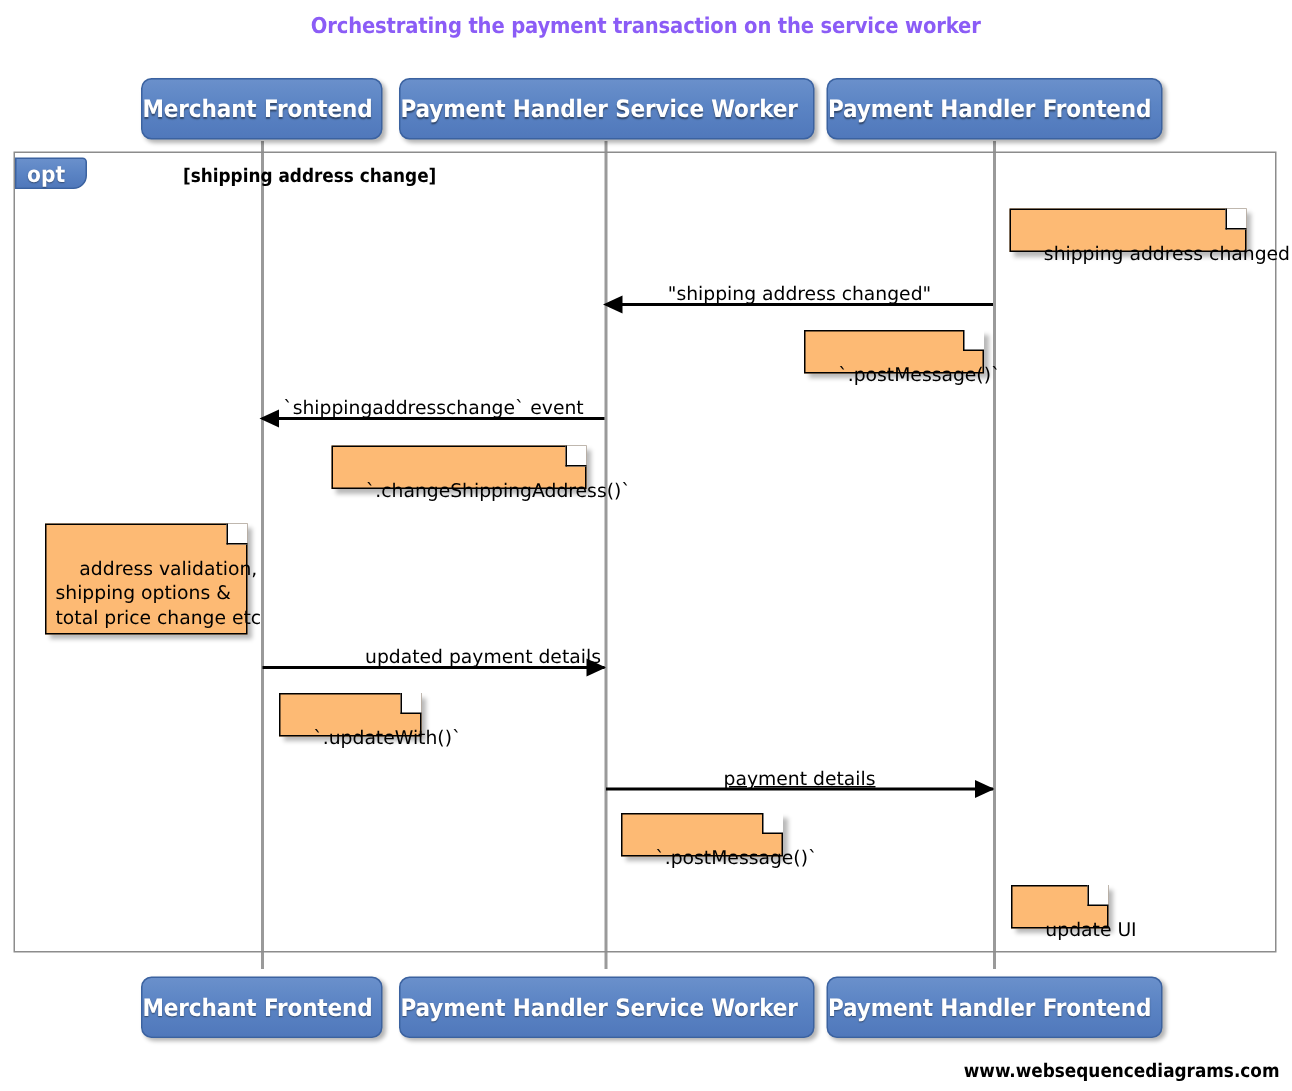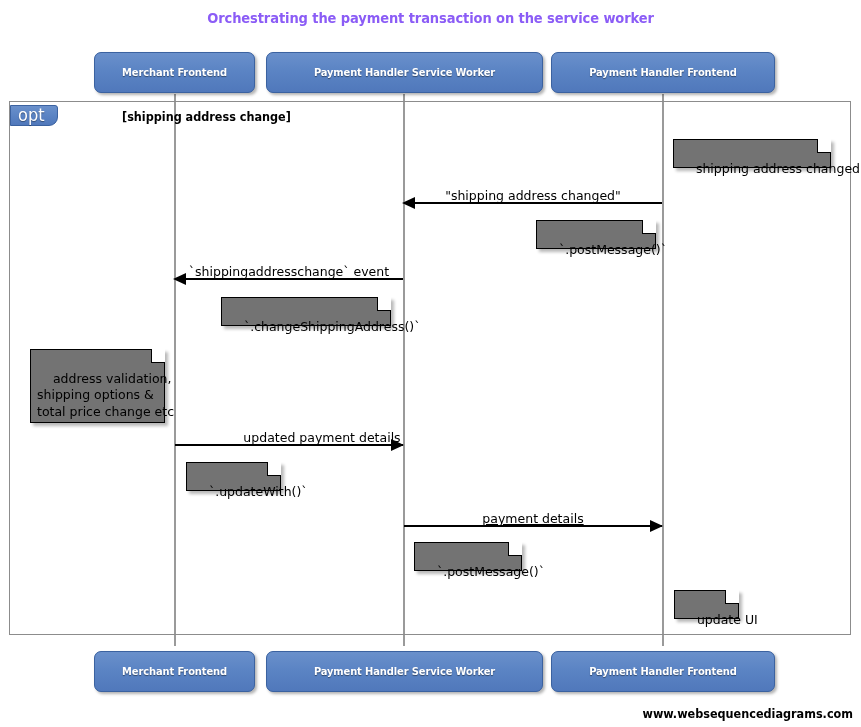--- a/index.html
+++ b/index.html
@@ -31,27 +31,26 @@
 
   
   .actor{
     position:absolute;
     box-sizing:border-box;
     background:#5b84c4;
     background-image:linear-gradient(to bottom,#6a90cb 0%,#5b84c4 45%,#5078bb 100%);
     border:1px solid #3b62a0;
     border-radius:7px;
     color:#ffffff;
-    font-size:11px;
+    font-size:16px;
     font-weight:bold;
     font-family:"DejaVu Sans Condensed","DejaVu Sans","Liberation Sans",sans-serif;
     font-stretch:condensed;
     display:flex;
     align-items:center;
-    justify-content:center;
     text-shadow:0 1px 1px rgba(0,0,0,.45);
     box-shadow:2px 2px 3px rgba(0,0,0,.30);
     letter-spacing:-0.1px;
     white-space:nowrap;
     z-index:6;
   }
 
   
   .lifeline{
     position:absolute;
@@ -72,26 +71,26 @@
     position:absolute;
     box-sizing:border-box;
     background:#5b84c4;
     background-image:linear-gradient(to bottom,#6a90cb 0%,#5b84c4 50%,#5078bb 100%);
     border:1px solid #3b62a0;
     border-top-left-radius:0;
     border-bottom-left-radius:0;
     border-top-right-radius:3px;
     border-bottom-right-radius:9px;
     color:#ffffff;
-    font-size:18px;
-    font-weight:normal;
+    font-size:15px;
+    font-weight:bold;
     font-family:"DejaVu Sans Condensed","DejaVu Sans","Liberation Sans",sans-serif;
     font-stretch:condensed;
     display:flex;
-    align-items:flex-end;
+    align-items:center;
     padding-left:7px;
     text-shadow:0 1px 1px rgba(0,0,0,.4);
     z-index:5;
   }
   .frame-cond{
     position:absolute;
     font-size:12.5px;
     font-weight:bold;
     color:#000000;
     font-family:"DejaVu Sans Condensed","DejaVu Sans","Liberation Sans",sans-serif;
@@ -128,21 +127,21 @@
     color:#000000;
     white-space:nowrap;
     text-align:center;
     z-index:4;
   }
 
   
   .note{
     position:absolute;
     box-sizing:border-box;
-    background:#737373;
+    background:#fdba74;
     border:1px solid #000000;
     font-size:12.5px;
     color:#000000;
     line-height:16.5px;
     padding:4px 12px 4px 6px;
     z-index:7;
     box-shadow:3px 3px 3px rgba(0,0,0,.28);
     white-space:pre;
   }
   .note .notch{

